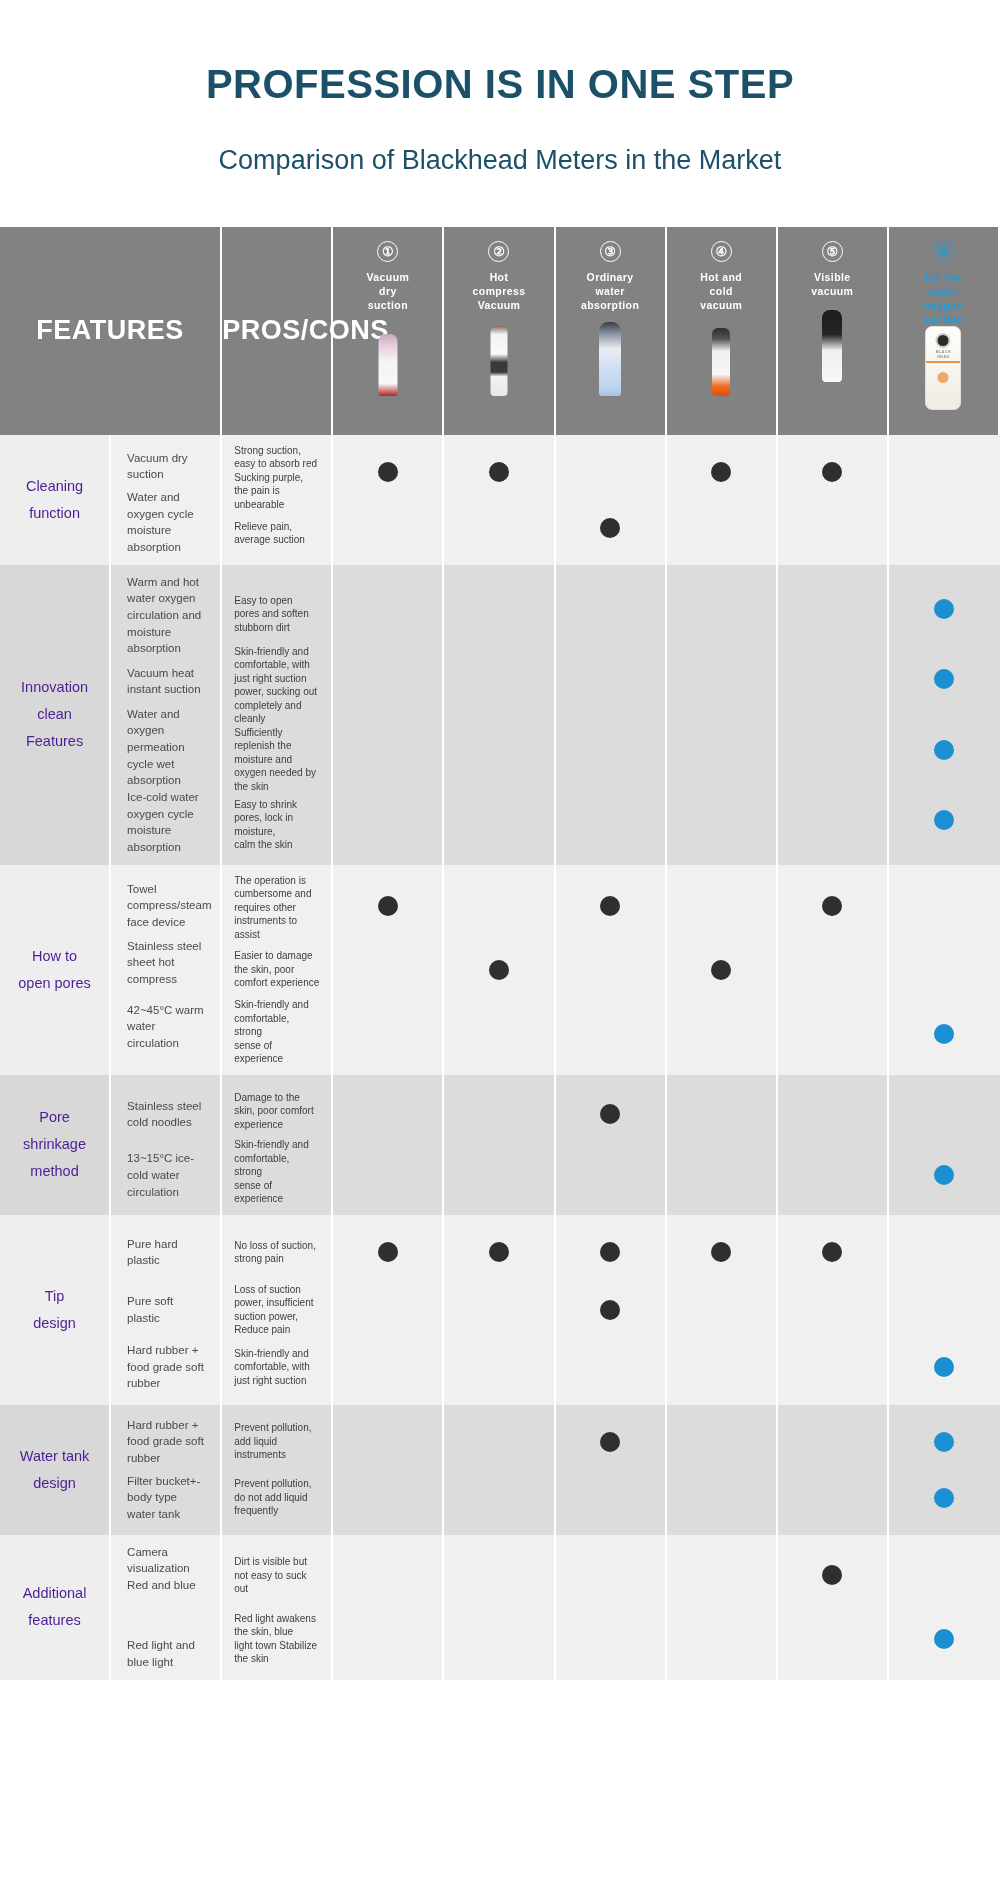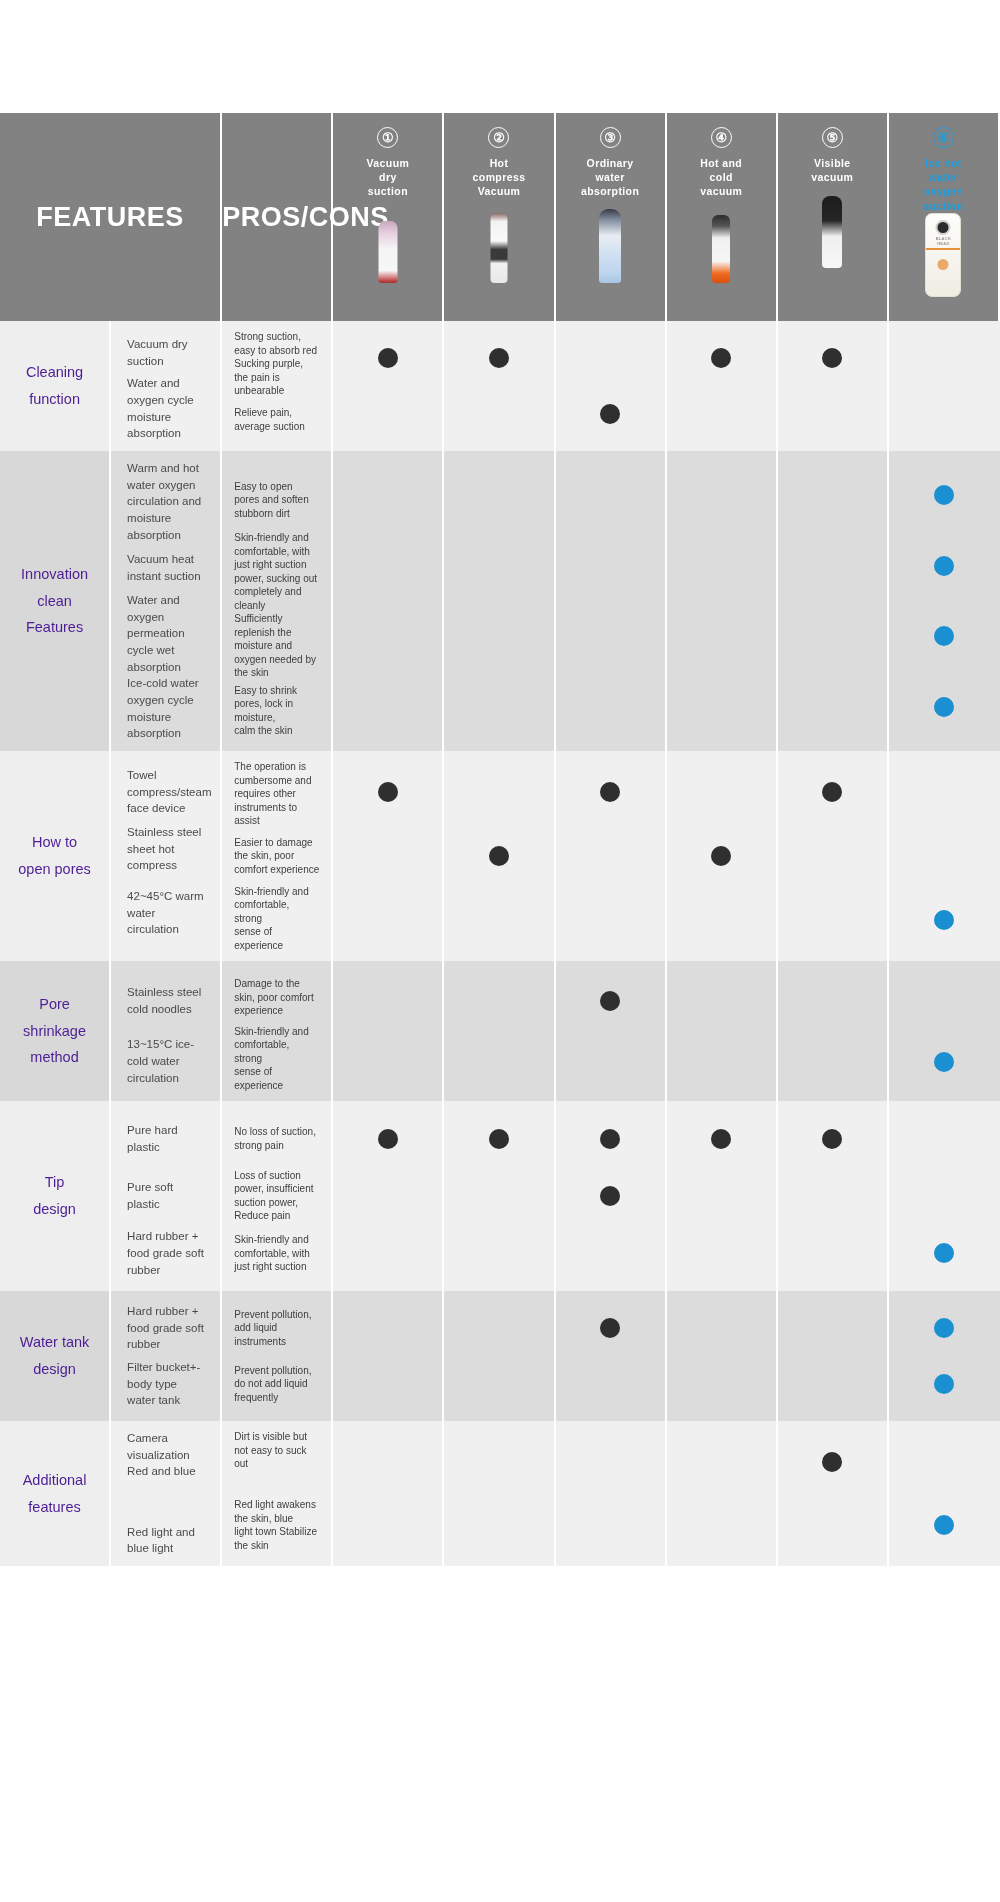--- a/index.html
+++ b/index.html
@@ -116,20 +116,22 @@
   .band-dark  { background: #dcdcdc; }
   .markcol.band-light { background: #f0f0f0; }
   .markcol.band-dark  { background: #dcdcdc; }
   .rowlabel.band-light { background: #eeeeee; }
   .rowlabel.band-dark  { background: #d8d8d8; }
 </style>
 </head>
 <body>
 
 <div class="header-block">
+  <div class="main-title">PROFESSION IS IN ONE STEP</div>
+  <div class="sub-title">Comparison of Blackhead Meters in the Market</div>
 </div>
 
 <div class="table-wrap">
   <table class="ctable">
     <thead>
       <tr id="hdr-row">
           <th class="hdr-cell" colspan="2">
             <div class="hdr-big">FEATURES</div>
           </th>
           <th class="hdr-cell">
@@ -624,21 +626,21 @@
               <div class="ftext" style="flex: 1 1 0%; display: flex; ">
                 <span>Camera visualization<br>Red and blue</span>
               </div>
               <div class="ftext" style="flex: 1 1 0%; display: flex; align-items: flex-end;">
                 <span>Red light and blue light</span>
               </div>
             </div>
           </td>
           <td class="proscol band-light">
             <div class="sub" style="height: 127px;">
-              <div class="ptext" style="flex: 1 1 0%; display: flex; ">
+              <div class="ptext" style="flex: 1 1 0%; display: flex; align-items: center;">
                 <span>Dirt is visible but not easy to suck out</span>
               </div>
               <div class="ptext" style="flex: 1 1 0%; display: flex; align-items: center;">
                 <span>Red light awakens the skin, blue<br>light town Stabilize the skin</span>
               </div>
             </div>
           </td>
           <td class="markcol band-light">
             <div class="sub" style="height: 127px;">
               <div style="flex: 1 1 0%; display: flex; align-items: center; justify-content: center;"></div>

